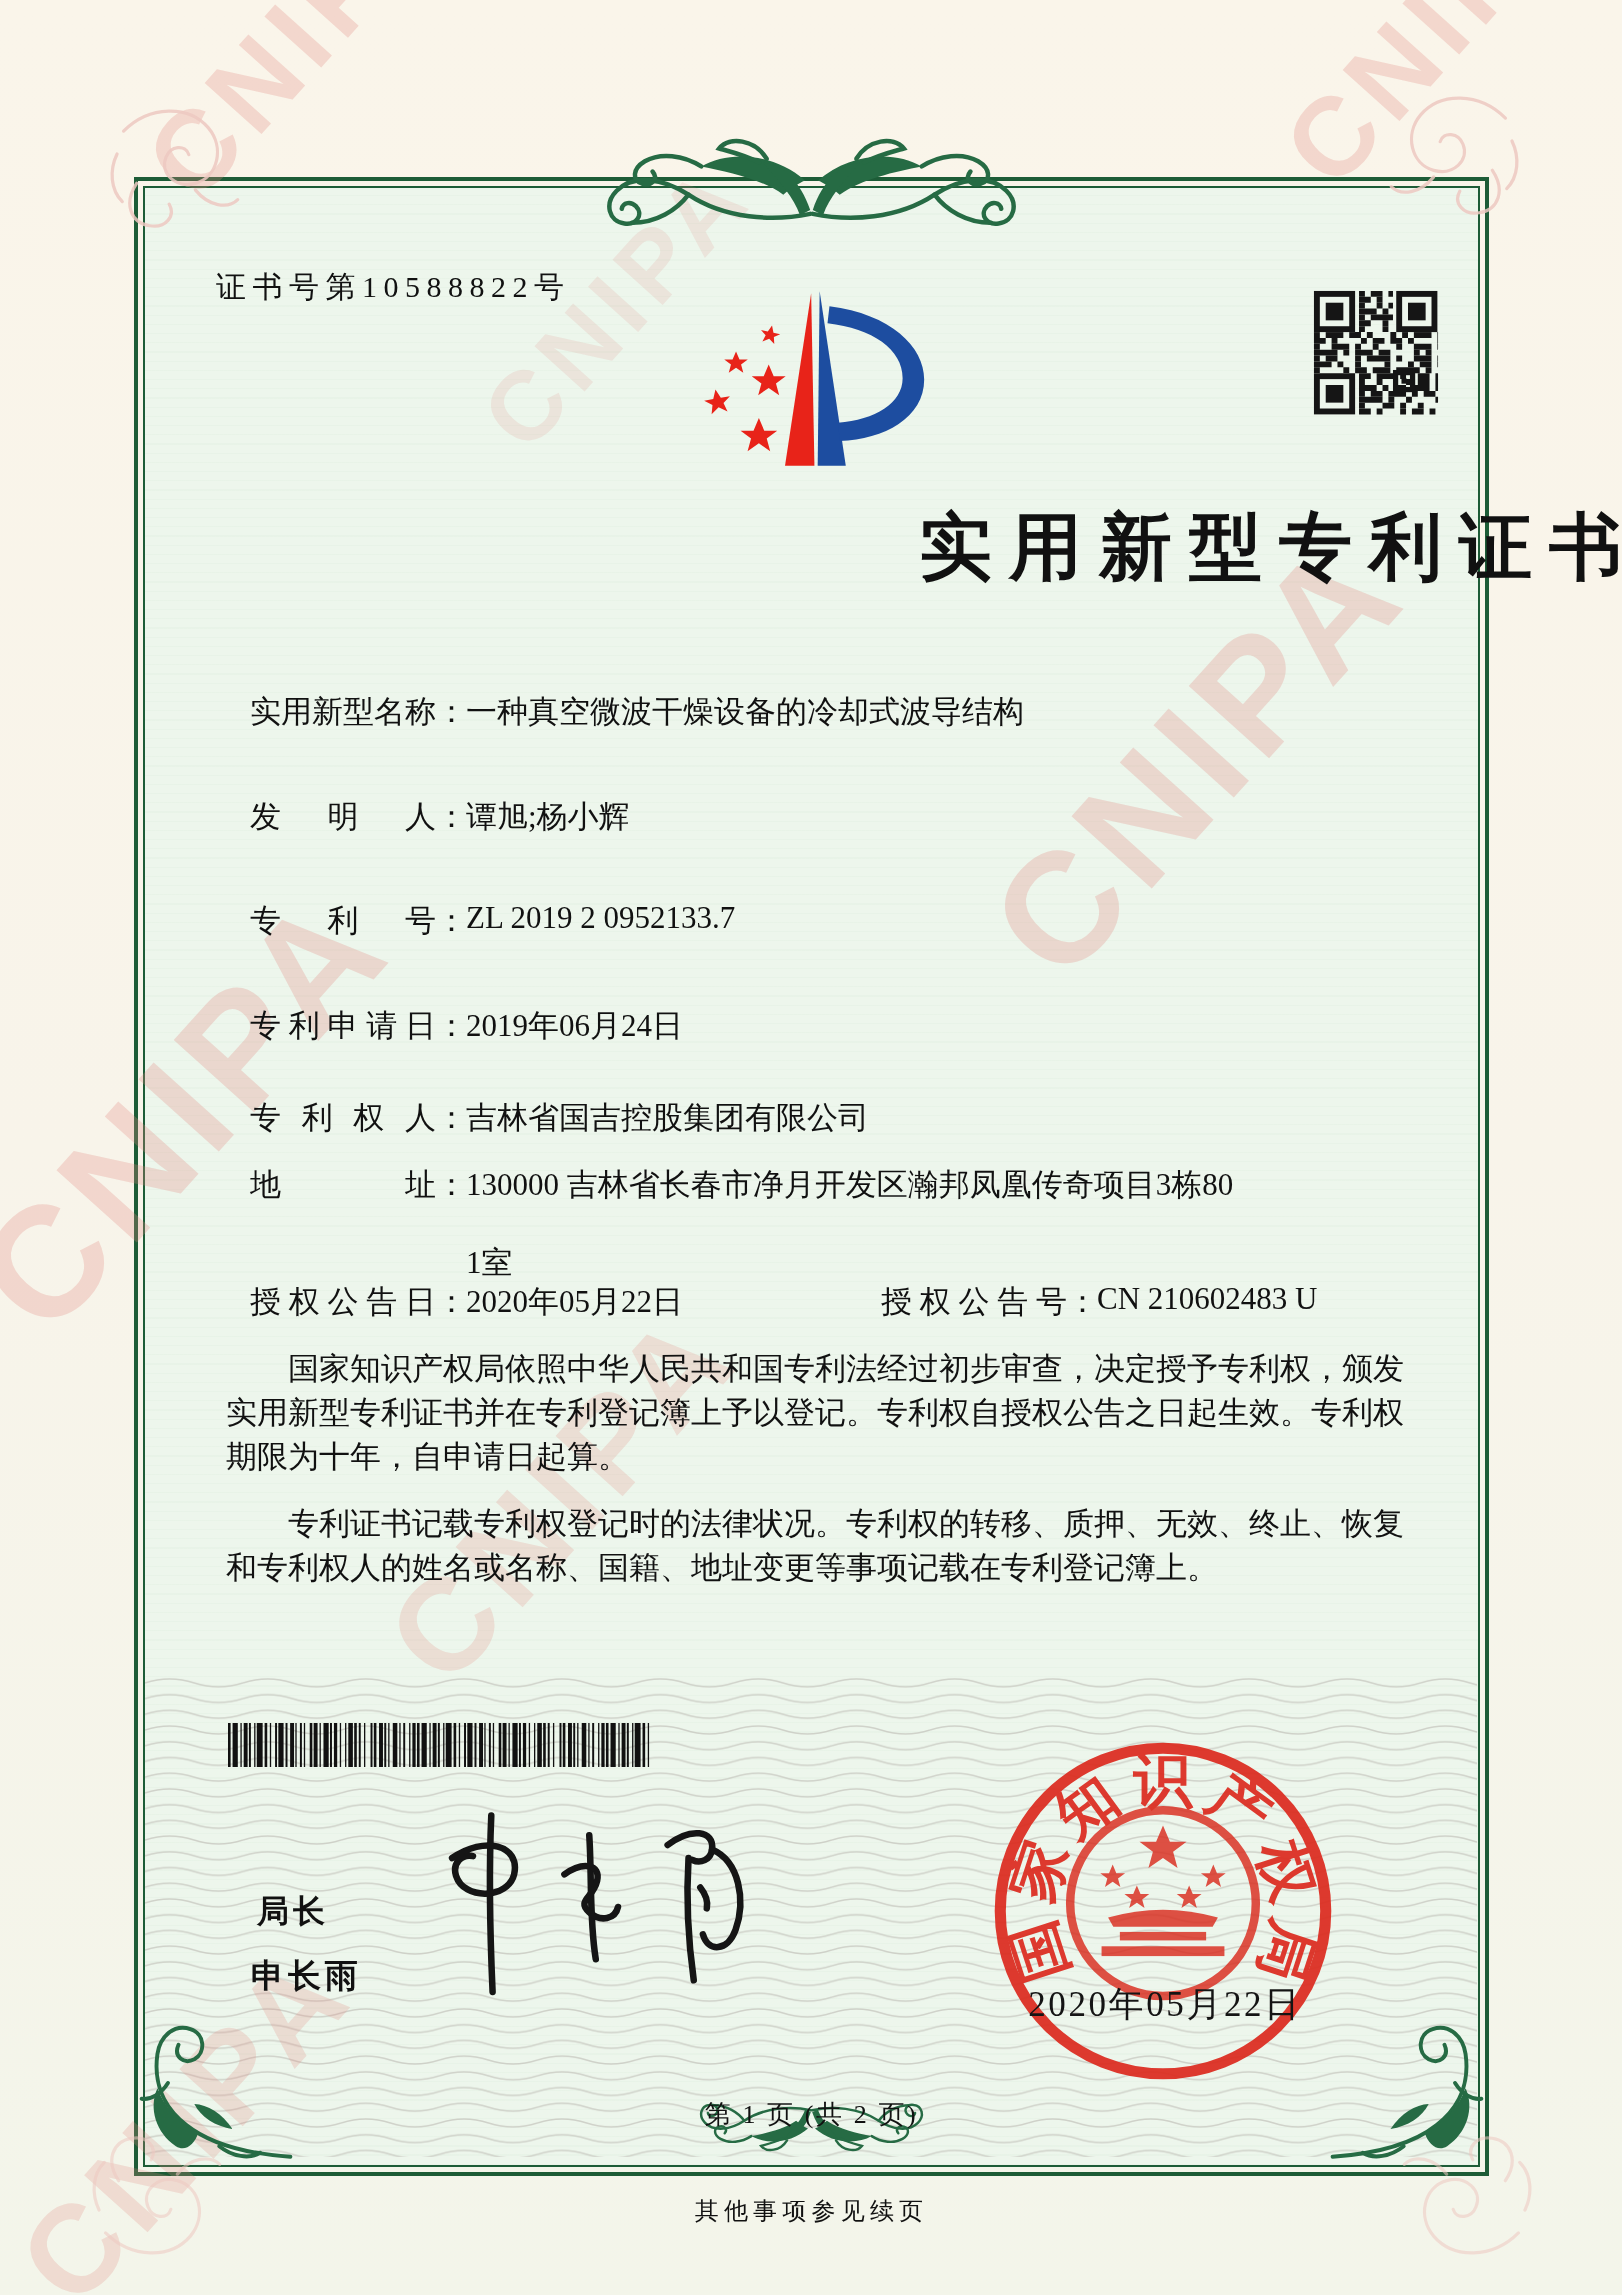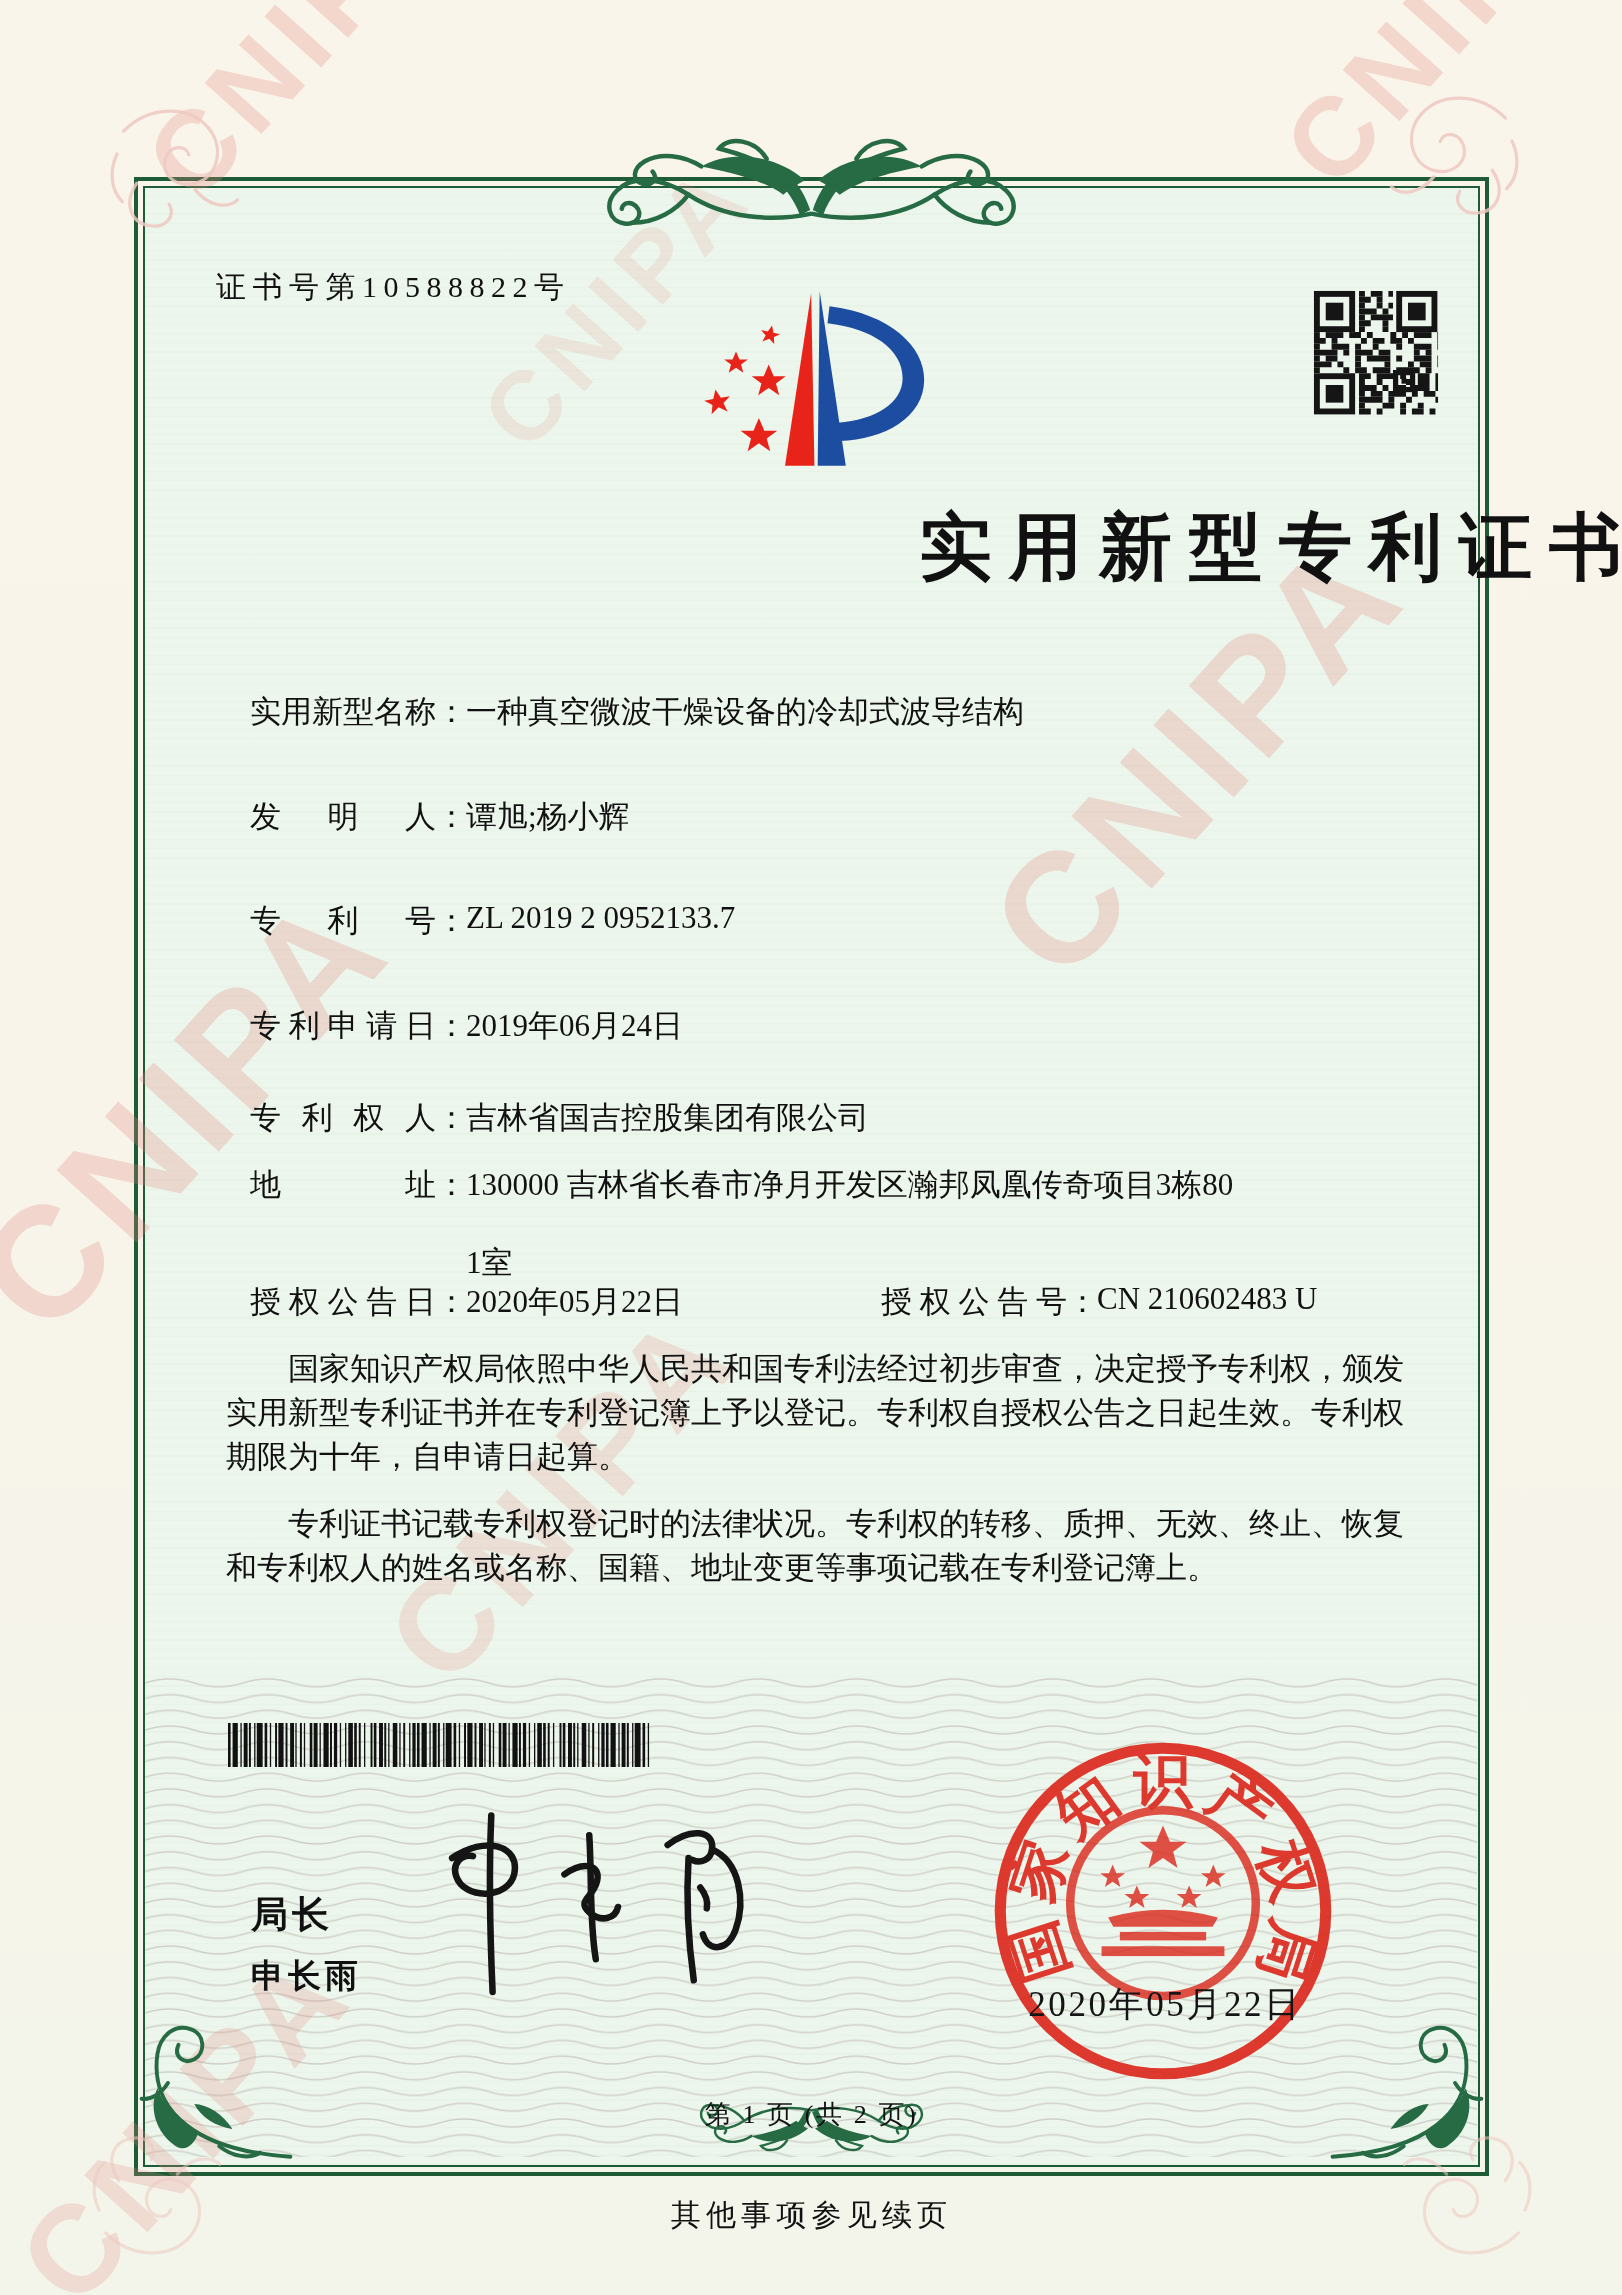--- a/index.html
+++ b/index.html
@@ -30,30 +30,30 @@
   .logo{position:absolute;left:701px;top:275px;width:236px;height:196px;z-index:3;}
   .qr{position:absolute;left:1312px;top:289px;width:128px;height:128px;z-index:3;}
   .title{position:absolute;left:0;top:499px;width:100%;text-align:right;font-size:73px;
          font-weight:bold;letter-spacing:17px;z-index:3;margin-left:16px;}
   .frow{position:absolute;left:226px;display:flex;align-items:flex-start;font-size:31px;z-index:3;white-space:nowrap;margin-left:24px;}
   .lbl{display:inline-block;width:186px;text-align:justify;text-align-last:justify;}
   .colon{display:inline-block;width:30px;}
   .para{position:absolute;left:226px;width:1178px;font-size:31px;line-height:44px;
         text-indent:62px;text-align:justify;z-index:3;}
   .barcode{position:absolute;left:228px;top:1723px;width:425px;height:44px;z-index:3;}
-  .director-label{position:absolute;left:251px;top:1890px;font-size:37px;font-weight:bold;
+  .director-label{position:absolute;left:257px;top:1890px;font-size:32px;font-weight:bold;
         font-family:Liberation Serif, serif;z-index:3;letter-spacing:3.9px;}
   .director-name{position:absolute;left:251px;top:1954px;font-size:33px;font-weight:bold;
         font-family:"Liberation Sans","DejaVu Sans",sans-serif;z-index:3;letter-spacing:3.9px;}
   .signature{position:absolute;left:393px;top:1796px;width:497px;height:209px;z-index:3;}
   .seal{position:absolute;left:980px;top:1728px;width:366px;height:366px;z-index:4;opacity:.92;}
   .seal-date{position:absolute;left:949px;top:1981px;width:432px;text-align:center;
         font-size:35px;letter-spacing:2.6px;z-index:5;color:#141414;}
   .page-info{position:absolute;left:0;top:2097px;width:100%;text-align:center;font-size:26px;z-index:3;letter-spacing:2.6px;}
-  .continuation{position:absolute;left:0;top:2195px;width:100%;text-align:center;font-size:30px;z-index:3;letter-spacing:5.2px;}
+  .continuation{position:absolute;left:0;top:2195px;width:100%;text-align:center;font-size:24px;z-index:3;letter-spacing:5.2px;}
   .seal-char{font-size:90px;font-weight:bold;font-family:"Liberation Serif","DejaVu Serif",serif;}
 </style>
 </head>
 <body>
 
 <div class="page">
 
   <svg width="0" height="0" style="position:absolute" aria-hidden="true">
     <defs>
       <g id="g-star">

